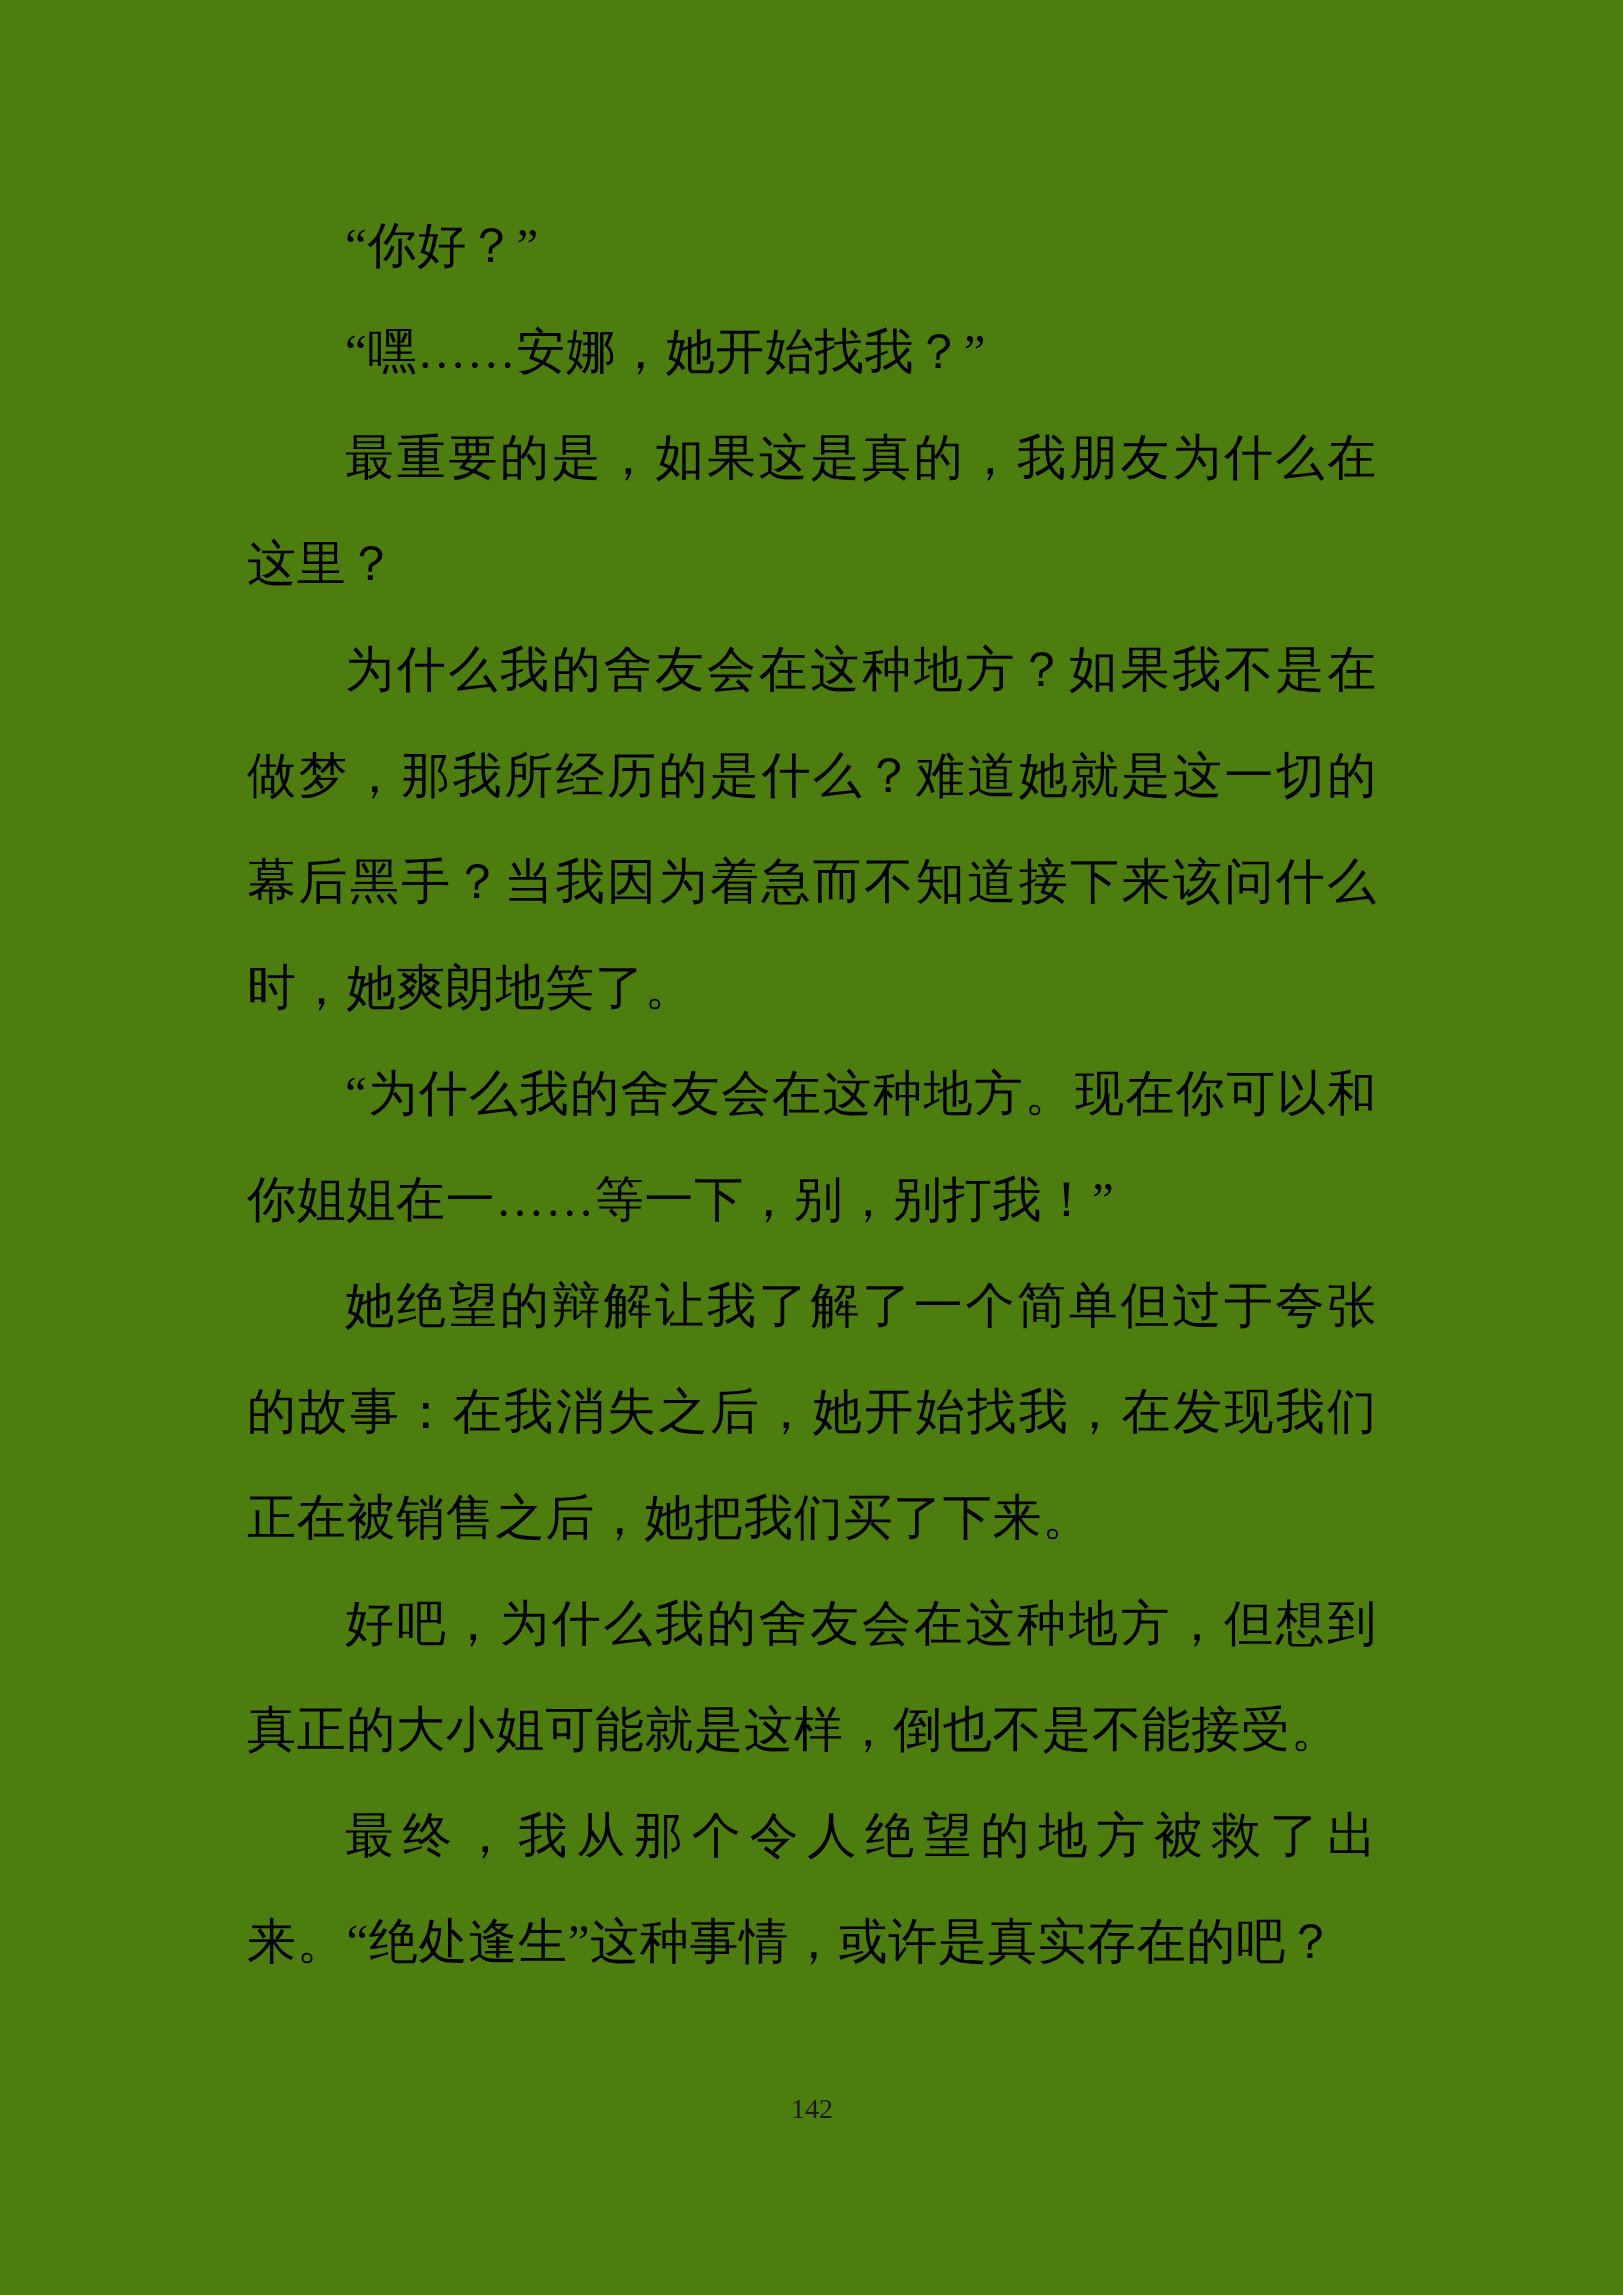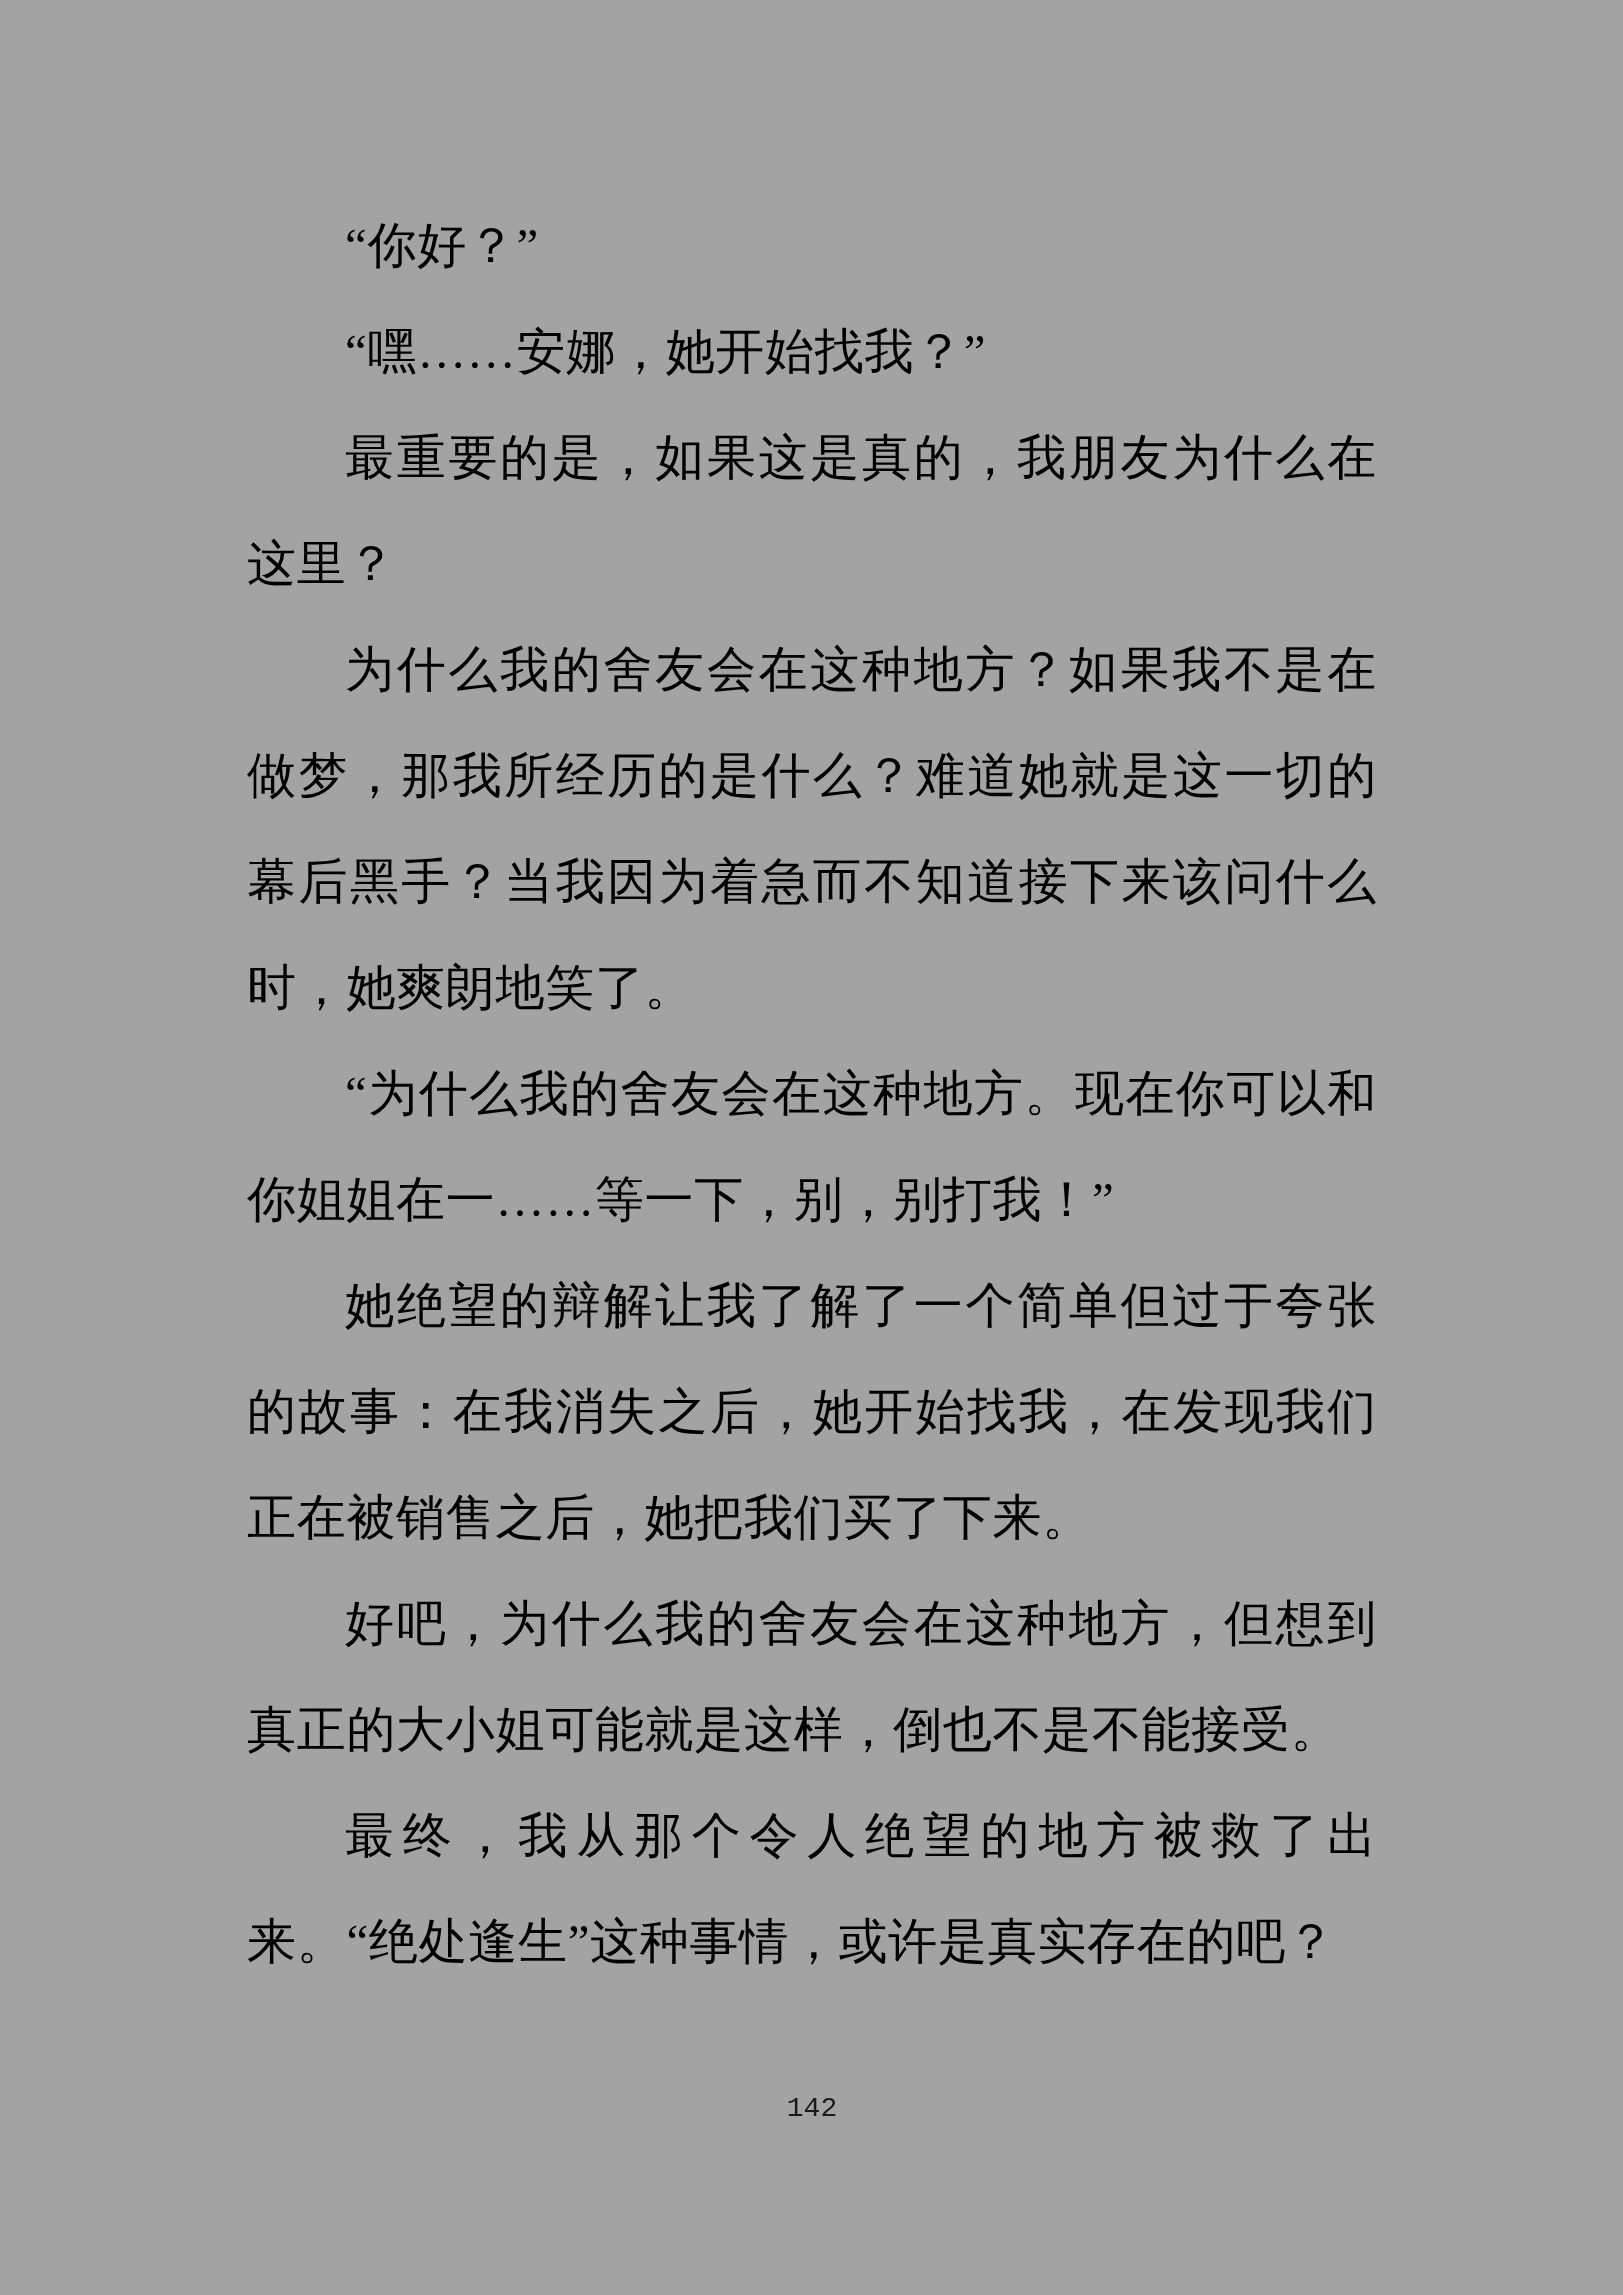--- a/index.html
+++ b/index.html
@@ -4,21 +4,21 @@
 <style>
   html, body {
     margin: 0;
     padding: 0;
     background: #ffffff;
   }
   .page {
     position: relative;
     width: 1624px;
     height: 2295px;
-    background: #a3a3a3;
+    background: #4d7c0f;
     color: #000000;
     font-family: "Liberation Serif", "DejaVu Serif", serif;
     overflow: hidden;
     box-sizing: border-box;
   }
   .page-body {
     position: absolute;
     top: 193px;
     left: 247px;
     width: 1130px;
@@ -38,21 +38,21 @@
     position: absolute;
     top: 2091px;
     left: 0;
     width: 100%;
     text-align: center;
   }
   .page-number {
     font-size: 28px;
     line-height: 35px;
     color: #1a1a1a;
-    font-family: Liberation Mono, monospace;
+    font-family: Liberation Serif, serif;
   }
 </style>
 </head>
 <body>
 
 <div class="page">
   <div class="page-body">
 
   <p class="para">“你好？”</p>
       <p class="para">“嘿……安娜，她开始找我？”</p>

